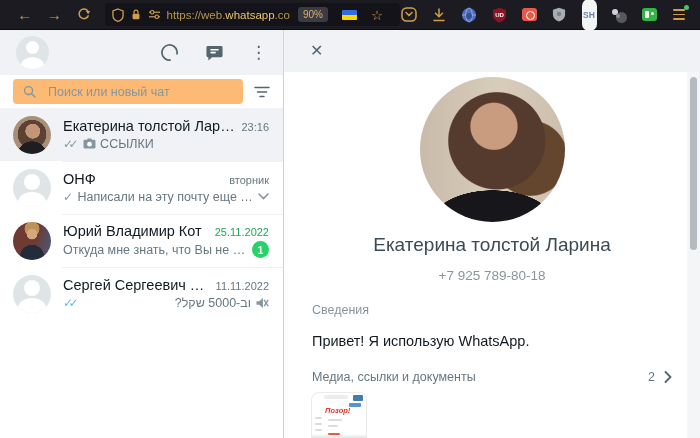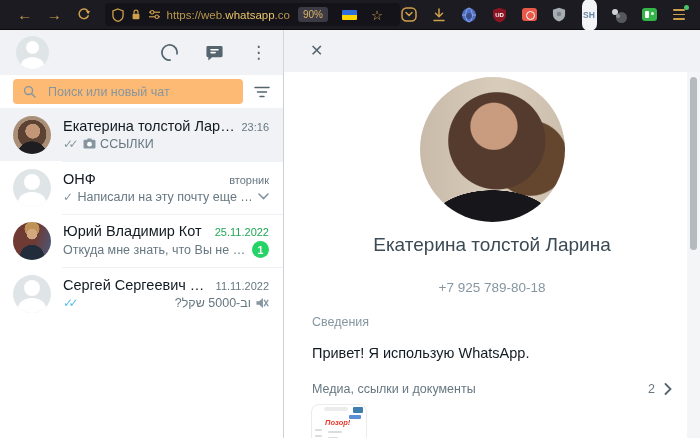--- a/index.html
+++ b/index.html
@@ -107,21 +107,21 @@
   .card { background:#fff; box-shadow:0 1px 2px rgba(11,20,26,.07); }
   .card-profile { padding:5px 0 10px; }
   .profile-photo { width:145px; height:145px; border-radius:50%; margin:0 auto; cursor:pointer;
     background:
       radial-gradient(circle at 51% 34%, #c99c80 0 19%, transparent 20%),
       radial-gradient(ellipse 44% 25% at 50% 103%, #17171b 0 99%, transparent 100%),
       radial-gradient(circle at 53% 44%, #553b2d 0 43%, transparent 44%),
       radial-gradient(circle at 76% 56%, #64462f 0 27%, transparent 28%),
       linear-gradient(90deg,#c9bba9,#d8ccbb 55%,#cdbfae); }
   .contact-name { text-align:center; font-size:19px; color:#3b4a54; margin-top:12px; }
-  .contact-phone { text-align:center; font-size:13.5px; color:#8696a0; margin-top:24px; }
+  .contact-phone { text-align:center; font-size:13.5px; color:#8696a0; margin-top:12px; }
   .gap-a { height:10px; } .gap-b { height:13px; }
   .card-about { padding:10px 28px 9px; }
   .about-label { font-size:12.5px; color:#8696a0; }
   .about-text { font-size:14.5px; color:#111b21; margin-top:16px; }
   .card-media { flex:1; padding:12px 28px 0; display:flex; flex-direction:column; }
   .media-head { display:flex; align-items:center; cursor:pointer; }
   .media-label { font-size:12.5px; color:#667781; flex:1; }
   .media-count { font-size:12.5px; color:#667781; margin-right:9px; }
   .thumb { width:54px; height:54px; border-radius:7px; margin-top:9px; background:#fff;
     overflow:hidden; position:relative; box-shadow:0 0 0 1px rgba(0,0,0,.08); cursor:pointer; }

